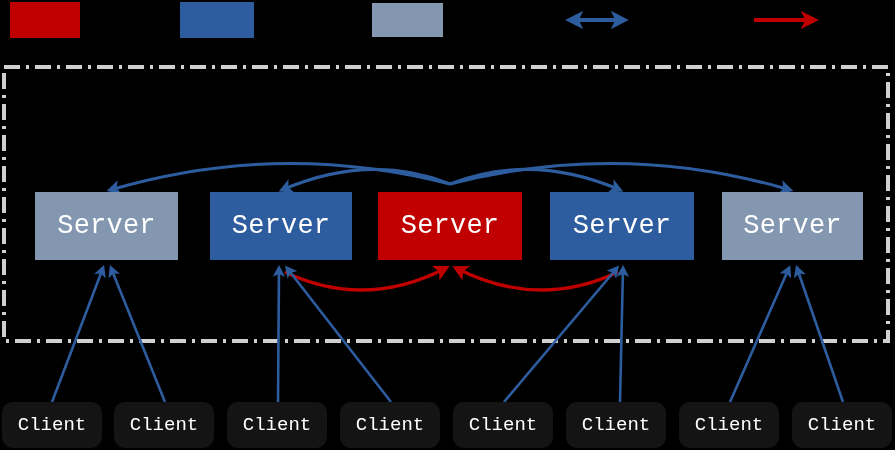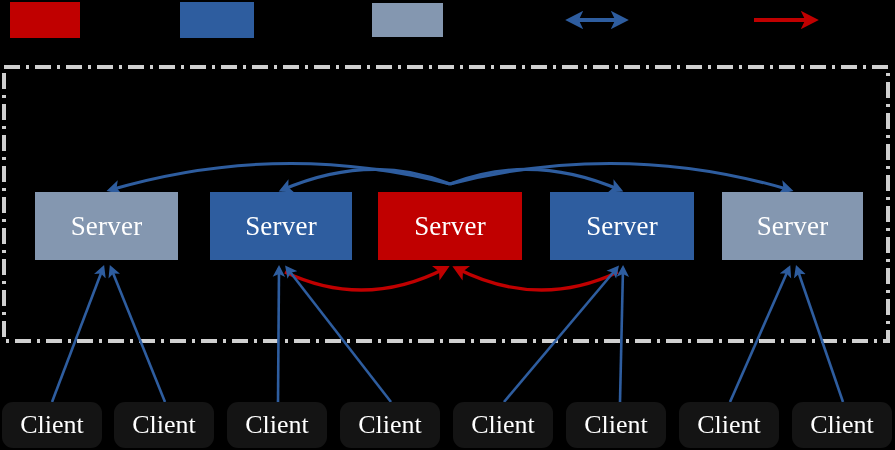--- a/index.html
+++ b/index.html
@@ -6,21 +6,21 @@
     margin: 0;
     padding: 0;
     background: #000000;
   }
   #canvas {
     position: relative;
     width: 895px;
     height: 450px;
     background: #000000;
     overflow: hidden;
-    font-family: Liberation Serif, serif;
+    font-family: Liberation Mono, monospace;
   }
 
   
   .legend-swatch {
     position: absolute;
     box-sizing: border-box;
   }
   .legend-arrow-wrap {
     position: absolute;
   }
@@ -65,21 +65,21 @@
   }
   .client-node {
     position: absolute;
     box-sizing: border-box;
     display: flex;
     align-items: center;
     justify-content: center;
     background: #141414;
     border-radius: 11px;
     color: #ffffff;
-    font-size: 26px;
+    font-size: 19px;
     z-index: 5;
     user-select: none;
   }
 </style>
 </head>
 <body>
 
 <div id="canvas">
 
   <div id="legend">

